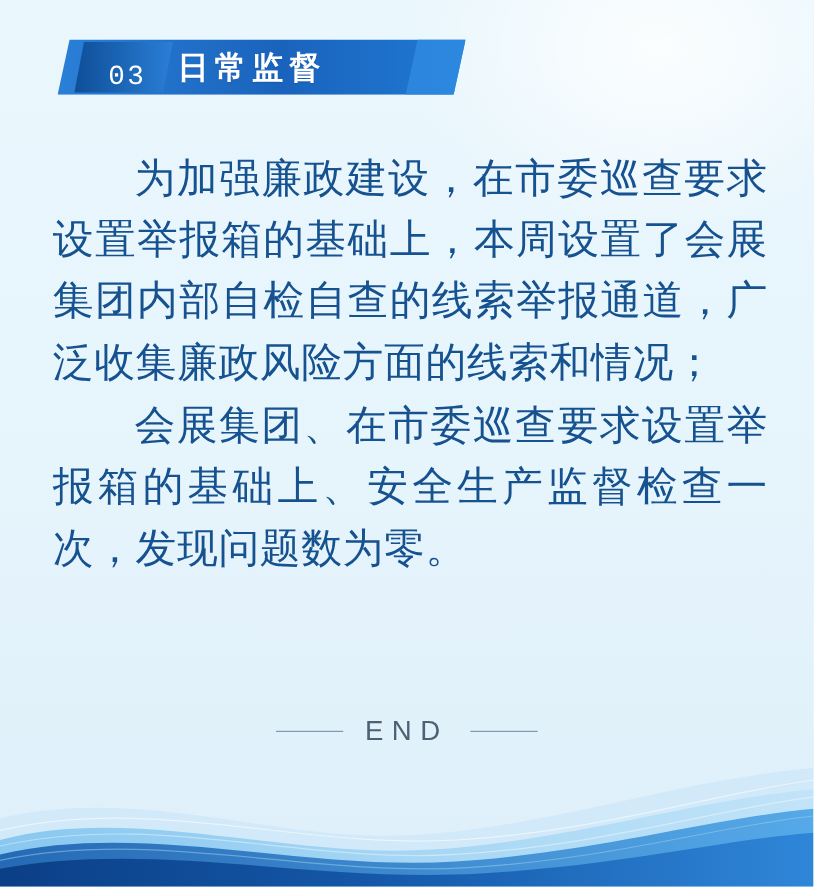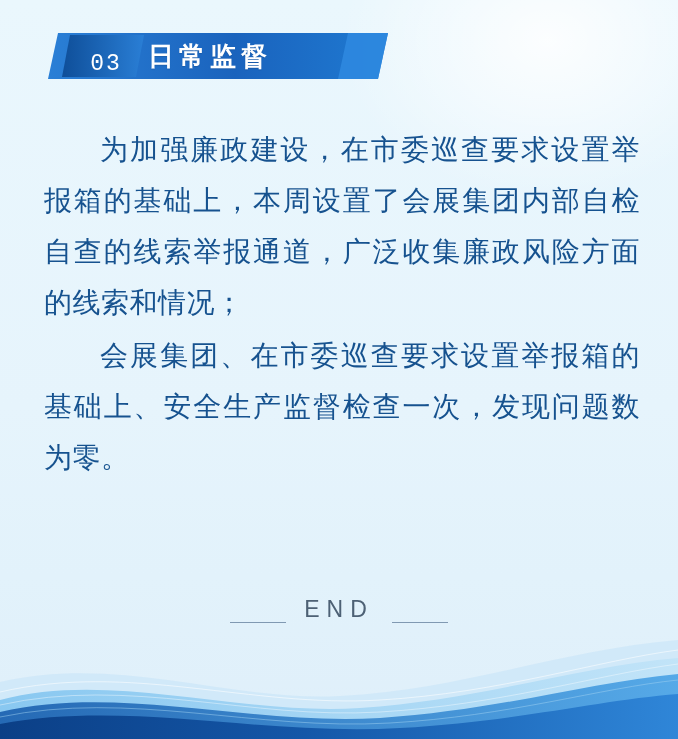--- a/index.html
+++ b/index.html
@@ -70,39 +70,39 @@
 
   
   .content {
     position: absolute;
     left: 44px;
     top: 124px;
     width: 596px;
   }
   .para {
     color: #16528f;
-    font-size: 28px;
+    font-size: 34px;
     line-height: 51px;
     text-indent: 2em;
     letter-spacing: 0.5px;
     text-align: justify;
     text-justify: inter-ideograph;
     font-family: "DejaVu Serif", "Liberation Serif", serif;
     margin: 0 0 2px 0;
     white-space: pre-wrap;
   }
 
   
   .end-row {
     position: absolute;
     left: 0;
     right: 0;
     top: 596px;
     display: flex;
-    align-items: flex-end;
+    align-items: center;
     justify-content: center;
     gap: 18px;
   }
   .end-line {
     width: 56px;
     height: 1px;
     background: #6f8aa5;
     opacity: .85;
   }
   .end-text {

